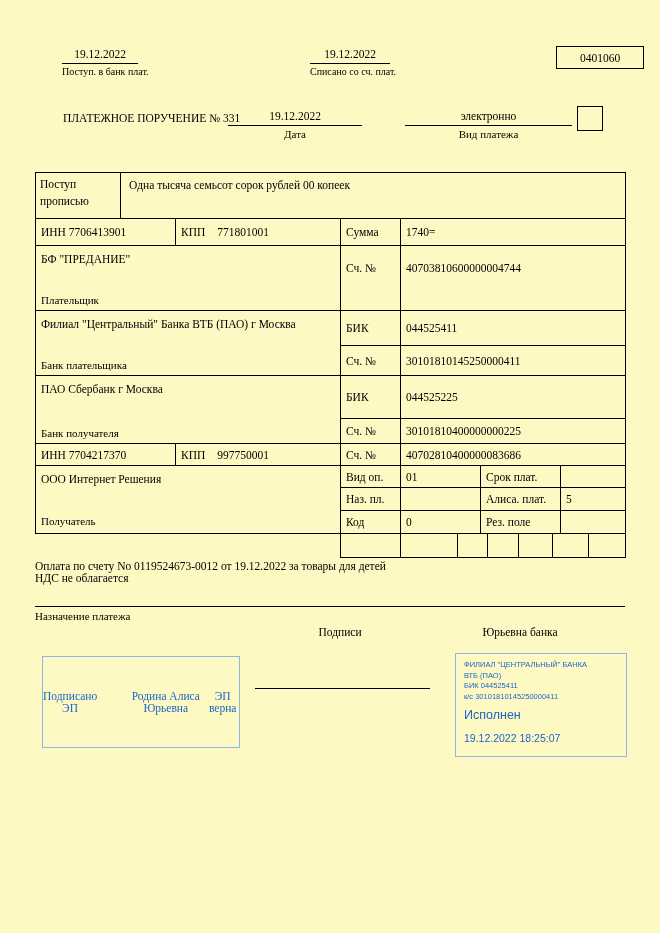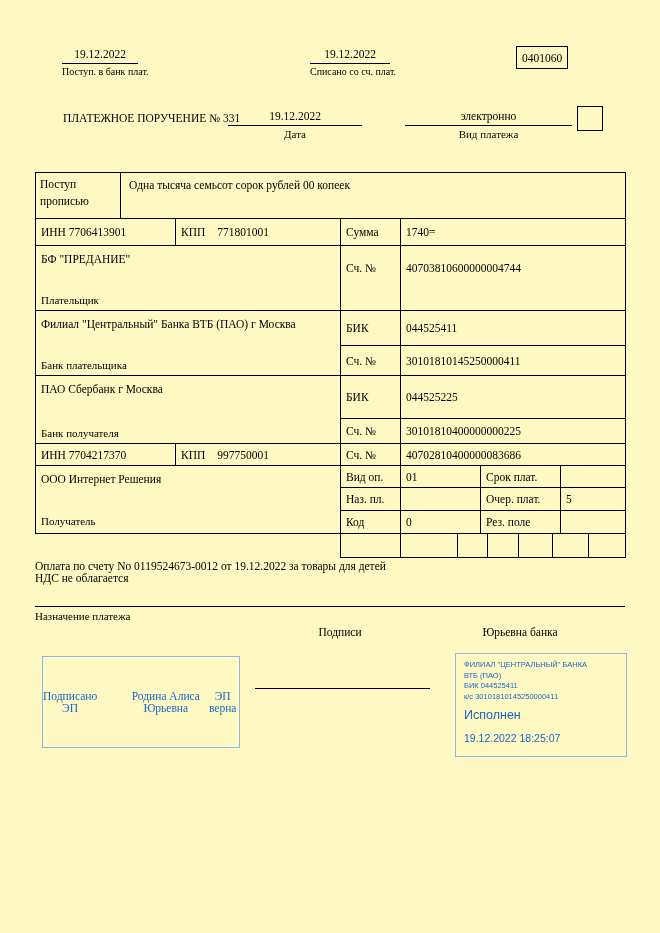--- a/index.html
+++ b/index.html
@@ -44,21 +44,21 @@
   <div class="abs" style="left:62px;top:48px;width:76px">
     <div class="u-line">19.12.2022</div>
     <div class="sm-label">Поступ. в банк плат.</div>
   </div>
 
   <div class="abs" style="left:310px;top:48px;width:80px">
     <div class="u-line">19.12.2022</div>
     <div class="sm-label">Списано со сч. плат.</div>
   </div>
 
-  <div class="box" style="left:516px;top:46px;width:52px;height:23px">
+  <div class="box" style="left:556px;top:46px;width:88px;height:23px">
     <span>0401060</span>
   </div>
 
   <div class="abs bold" style="left:35px;top:112px">ПЛАТЕЖНОЕ ПОРУЧЕНИЕ № 331</div>
 
   <div class="abs" style="left:228px;top:110px;width:134px">
     <div class="u-line">19.12.2022</div>
     <div class="sm-label center" style="font-size:11px">Дата</div>
   </div>
 
@@ -119,21 +119,21 @@
       <div>ООО Интернет Решения</div>
       <div class="sec-label" style="bottom:6px">Получатель</div>
     </div>
     <div class="cell cc" style="left:305px;top:293px;width:60px;height:22px">Вид оп.</div>
     <div class="cell cc" style="left:365px;top:293px;width:80px;height:22px">01</div>
     <div class="cell cc" style="left:445px;top:293px;width:80px;height:22px">Срок плат.</div>
     <div class="cell cc" style="left:525px;top:293px;width:65px;height:22px"></div>
 
     <div class="cell cc" style="left:305px;top:315px;width:60px;height:23px">Наз. пл.</div>
     <div class="cell cc" style="left:365px;top:315px;width:80px;height:23px"></div>
-    <div class="cell cc" style="left:445px;top:315px;width:80px;height:23px">Очер. плат.</div>
+    <div class="cell cc" style="left:445px;top:315px;width:80px;height:23px">Алиса. плат.</div>
     <div class="cell cc" style="left:525px;top:315px;width:65px;height:23px">5</div>
 
     <div class="cell cc" style="left:305px;top:338px;width:60px;height:23px">Код</div>
     <div class="cell cc" style="left:365px;top:338px;width:80px;height:23px">0</div>
     <div class="cell cc" style="left:445px;top:338px;width:80px;height:23px">Рез. поле</div>
     <div class="cell cc" style="left:525px;top:338px;width:65px;height:23px"></div>
 
     <div class="cell" style="left:305px;top:361px;width:60px;height:24px"></div>
     <div class="cell" style="left:365px;top:361px;width:57px;height:24px"></div>
     <div class="cell" style="left:422px;top:361px;width:30px;height:24px"></div>

